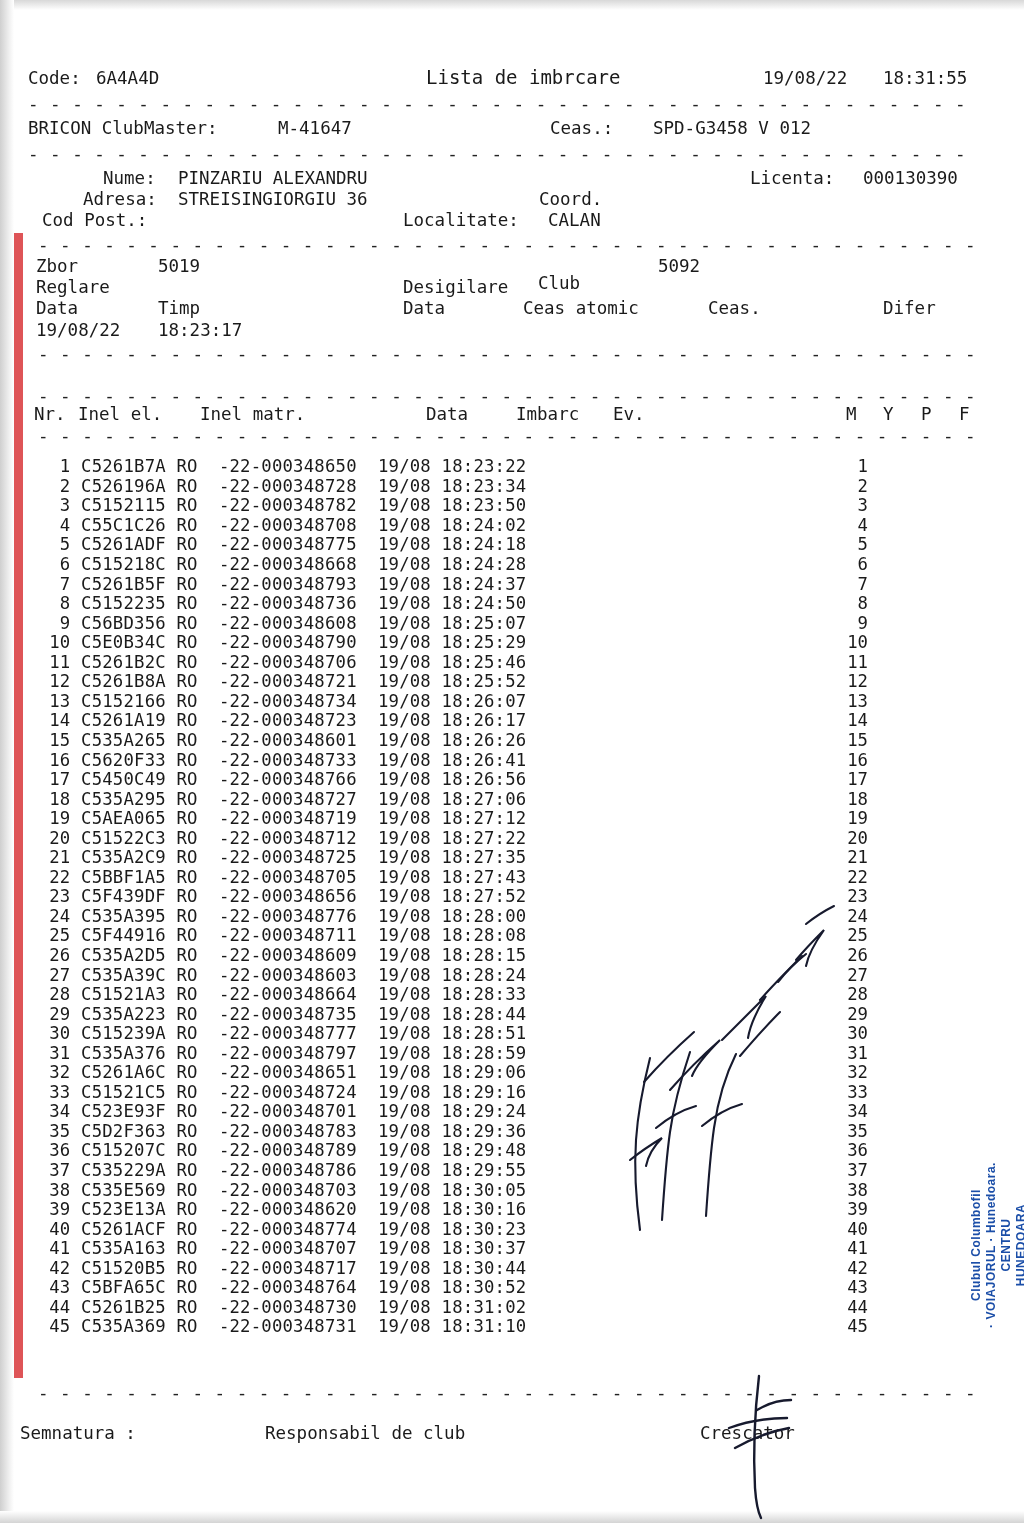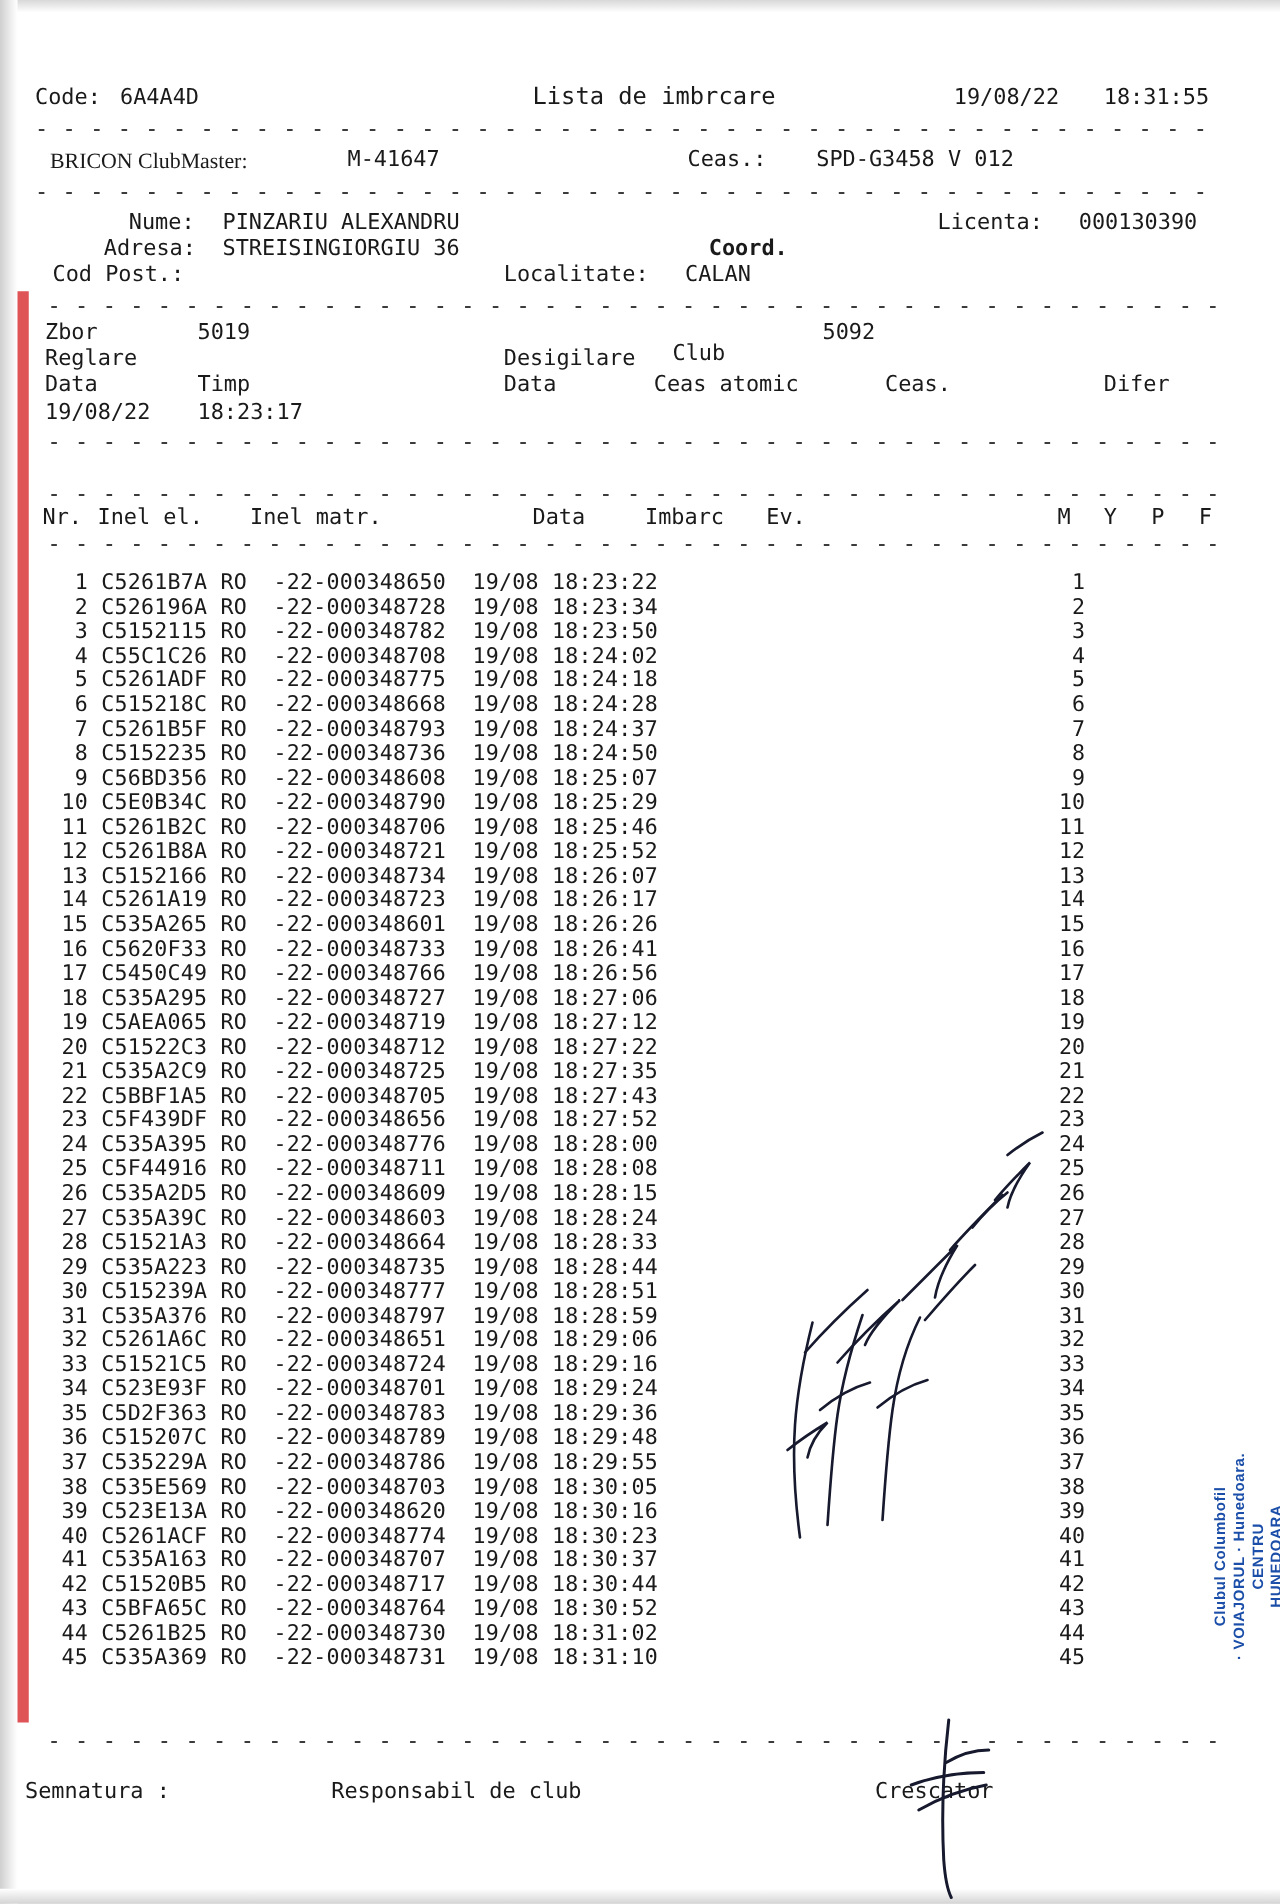--- a/index.html
+++ b/index.html
@@ -129,35 +129,35 @@
   <div class="content">
 
     <div class="row" style="left:0; top:70px;">Code:</div>
     <div class="row" style="left:68px; top:70px;">6A4A4D</div>
     <div class="row" style="left:398px; top:68px; font-size:19px;">Lista de imbrcare</div>
     <div class="row" style="left:735px; top:70px;">19/08/22</div>
     <div class="row" style="left:855px; top:70px;text-align:center;">18:31:55</div>
 
     <div class="dashes" style="left:0; top:96px;">- - - - - - - - - - - - - - - - - - - - - - - - - - - - - - - - - - - - - - - - - - -</div>
 
-    <div class="row" style="left:12px; top:120px;font-family:Liberation Serif, serif;">BRICON ClubMaster:</div>
+    <div class="row" style="left:0; top:120px;">BRICON ClubMaster:</div>
     <div class="row" style="left:250px; top:120px;text-align:center;">M-41647</div>
     <div class="row" style="left:522px; top:120px;">Ceas.:</div>
     <div class="row" style="left:625px; top:120px;">SPD-G3458 V 012</div>
 
     <div class="dashes" style="left:0; top:146px;">- - - - - - - - - - - - - - - - - - - - - - - - - - - - - - - - - - - - - - - - - - -</div>
 
     <div class="row" style="left:75px; top:170px;">Nume:</div>
     <div class="row" style="left:150px; top:170px;">PINZARIU ALEXANDRU</div>
     <div class="row" style="left:722px; top:170px;">Licenta:</div>
     <div class="row" style="left:835px; top:170px;">000130390</div>
 
     <div class="row" style="left:55px; top:191px;">Adresa:</div>
     <div class="row" style="left:150px; top:191px;">STREISINGIORGIU 36</div>
-    <div class="row" style="left:539px; top:191px;font-weight:bold;">Coord.</div>
+    <div class="row" style="left:511px; top:191px;">Coord.</div>
 
     <div class="row" style="left:14px; top:212px;">Cod Post.:</div>
     <div class="row" style="left:375px; top:212px;">Localitate:</div>
     <div class="row" style="left:520px; top:212px;">CALAN</div>
 
     <div class="dashes" style="left:10px; top:237px;">- - - - - - - - - - - - - - - - - - - - - - - - - - - - - - - - - - - - - - - - - - -</div>
 
     <div class="row" style="left:8px; top:258px;">Zbor</div>
     <div class="row" style="left:130px; top:258px;">5019</div>
     <div class="row" style="left:510px; top:275px;">Club</div>

